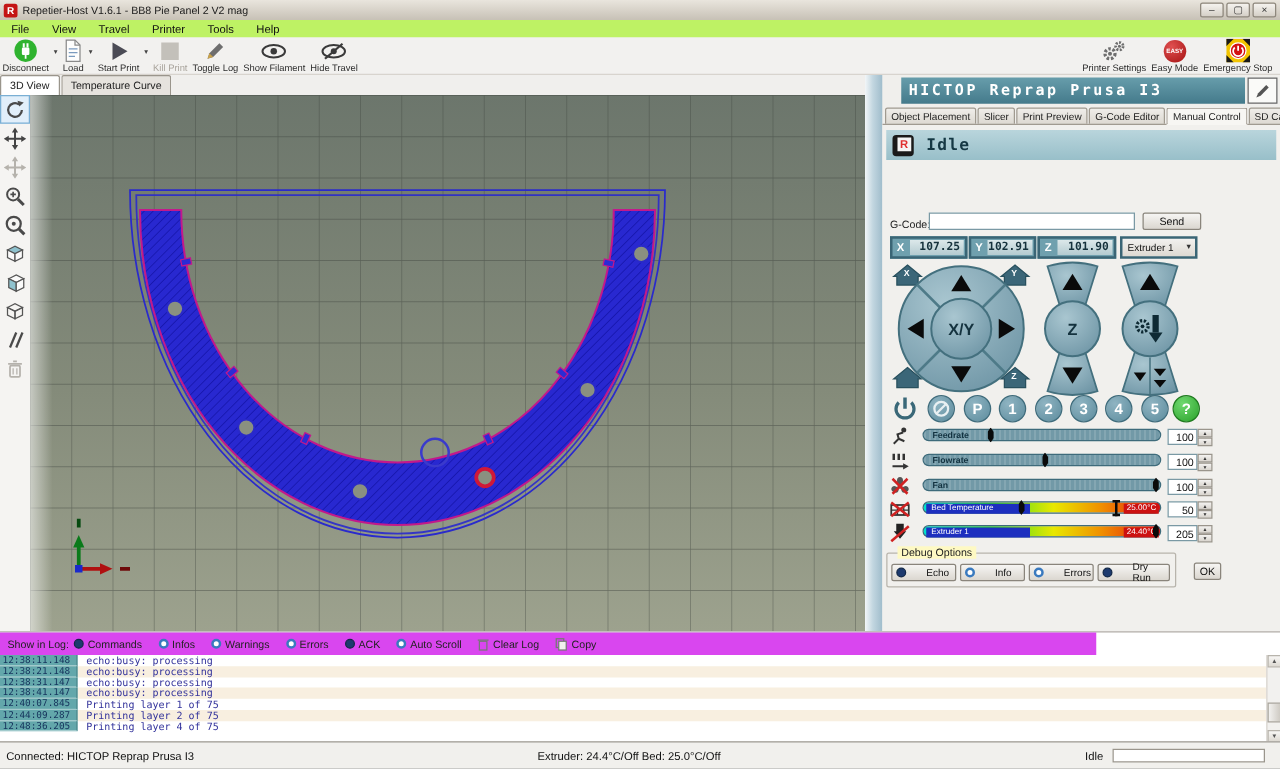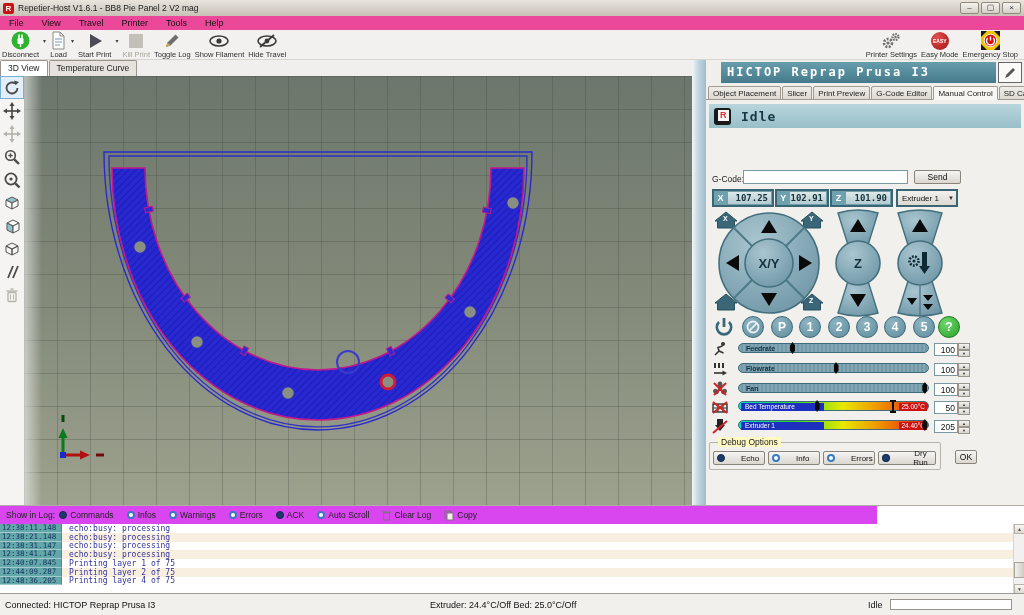--- a/index.html
+++ b/index.html
@@ -9,21 +9,21 @@
   
   .titlebar{position:absolute;left:0;top:0;width:1024px;height:16px;
     background:linear-gradient(#E9E5DD,#C7C1B6);display:flex;align-items:center;
     font-size:8.5px;color:#1A1A1A;}
   .app-ico{width:11px;height:11px;margin:0 4px 0 3px;background:#C41414;border-radius:2px;
     color:#fff;font-size:8px;font-weight:bold;display:flex;align-items:center;justify-content:center;}
   .winbtns{position:absolute;right:3px;top:2px;display:flex;gap:2px;}
   .winbtn{width:19px;height:12px;background:linear-gradient(#F5F3EF,#D5D0C7);
     border:1px solid #8E887D;border-radius:2px;font-size:8px;line-height:9px;text-align:center;color:#333;}
   
-  .menubar{position:absolute;left:0;top:16px;width:1024px;height:14px;background:#ec4899;
+  .menubar{position:absolute;left:0;top:16px;width:1024px;height:14px;background:#bef264;
     display:flex;align-items:center;font-size:9px;color:#111;}
   .menu-item{padding:0 9px;}
   
   .toolbar{position:absolute;left:0;top:30px;width:1024px;height:30px;background:#F2F1EF;
     border-bottom:1px solid #D8D4CE;display:flex;align-items:flex-start;}
   .tb-item{display:flex;flex-direction:column;align-items:center;margin:1px 2px 0 2px;
     font-size:7.5px;color:#2E2E2E;white-space:nowrap;}
   .tb-ico{height:19px;display:flex;align-items:center;justify-content:center;}
   .tb-label{margin-top:0px;}
   .tb-label.dis{color:#A9A49C;}
@@ -58,21 +58,21 @@
   .idle-strip{position:absolute;left:3px;top:4px;right:3px;height:24px;
     background:linear-gradient(#B9D5DC,#98BFC9);display:flex;align-items:center;}
   .idle-ico{width:17px;height:17px;margin:0 10px 0 5px;background:#1A1A1A;border-radius:3px;position:relative;}
   .idle-ico::after{content:"R";position:absolute;left:4px;top:2px;color:#E03030;background:#F5F5F5;
     font-size:9px;font-weight:bold;padding:0 2px;line-height:11px;}
   .idle-text{font-family:"DejaVu Sans Mono",monospace;font-weight:bold;font-size:13px;color:#153844;letter-spacing:1px;}
   .gcode-label{position:absolute;left:6px;top:74px;font-size:8.5px;color:#222;}
   .gcode-input{position:absolute;left:37px;top:70px;width:165px;height:14px;background:#FFF;
     border:1px solid #7A99A4;}
   .btn{background:linear-gradient(#F6F5F3,#DBD7D0);border:1px solid #8A857C;border-radius:2px;
-    font-size:8.5px;color:#111;display:flex;align-items:center;justify-content:center;text-align:center;}
+    font-size:8.5px;color:#111;display:flex;align-items:center;justify-content:center;}
   .send-btn{position:absolute;left:208px;top:70px;width:47px;height:14px;}
   .axgroup{position:absolute;top:89px;height:18px;border:2px solid #3A6575;display:flex;background:#6FA0AE;}
   .axlabel{width:13px;color:#FFF;font-weight:bold;font-size:9px;display:flex;align-items:center;justify-content:center;}
   .axval{flex:1;margin:1px;background:linear-gradient(#DCE8EA,#B4CBD0);font-family:"DejaVu Sans Mono",monospace;
     font-size:9px;font-weight:bold;color:#16323C;display:flex;align-items:center;justify-content:flex-end;padding-right:3px;}
   .extr-dd{position:absolute;left:190px;top:89px;width:62px;height:18px;border:2px solid #3A6575;
     background:linear-gradient(#F2F1EF,#DDD9D2);font-size:8px;display:flex;align-items:center;padding-left:4px;color:#111;}
   .extr-dd .dd-arrow{position:absolute;right:2px;font-size:6px;color:#333;}
   .jog-svg{position:absolute;left:0;top:106px;}
   .circ-row{position:absolute;left:4px;top:216px;height:22px;width:310px;}
@@ -106,21 +106,21 @@
   .radio{width:8px;height:8px;border-radius:50%;}
   .radio.on{background:#1D3A6E;border:1px solid #122848;}
   .radio.off{background:#FFF;border:2px solid #3A7ABF;}
   .ok-btn{position:absolute;left:249px;top:350px;width:22px;height:14px;}
   
   .logarea{position:absolute;left:0;top:505px;width:1024px;height:88px;background:#FFF;border-top:1px solid #B0ACA6;}
   .logfilter{position:absolute;left:0;top:0;width:877px;height:18px;background:#d946ef;
     display:flex;align-items:center;font-size:8.5px;color:#222;gap:4px;padding-left:6px;}
   .lf-item{display:flex;align-items:center;gap:3px;margin-right:9px;}
   .logrows{position:absolute;left:0;top:18px;width:1013px;height:70px;font-family:"DejaVu Sans Mono",monospace;}
-  .logrow{display:flex;height:8.75px;align-items:flex-end;}
+  .logrow{display:flex;height:8.75px;align-items:flex-start;}
   .logrow:nth-child(even){background:#F8EFE0;}
   .log-time{width:62px;height:100%;background:#63A7AB;border-right:1px solid #4E8A8E;border-bottom:1px solid rgba(255,255,255,.4);
     color:#15335C;font-size:7.5px;line-height:8.5px;padding-left:2px;}
   .log-msg{color:#32329B;font-size:8px;padding-left:7px;}
   .logscroll{position:absolute;right:0;top:18px;width:11px;height:70px;background:#F2F1EF;border-left:1px solid #D8D4CE;}
   .sarrow{position:absolute;left:0;width:11px;height:10px;background:linear-gradient(#F8F7F5,#DDD9D2);
     border:1px solid #B8B4AC;font-size:5px;text-align:center;line-height:8px;color:#555;}
   .sthumb{position:absolute;left:0;top:38px;width:11px;height:16px;background:linear-gradient(90deg,#F2F1EF,#CFCBC4);
     border:1px solid #A8A49C;}
   

